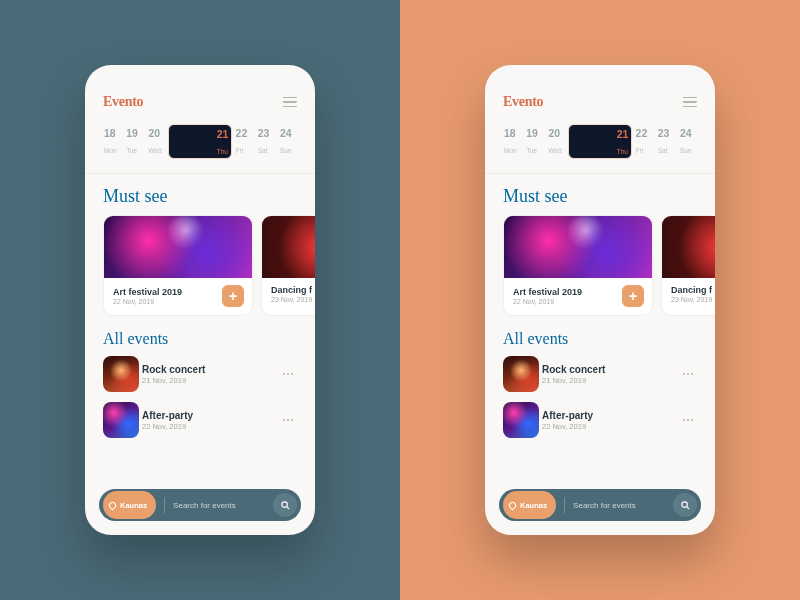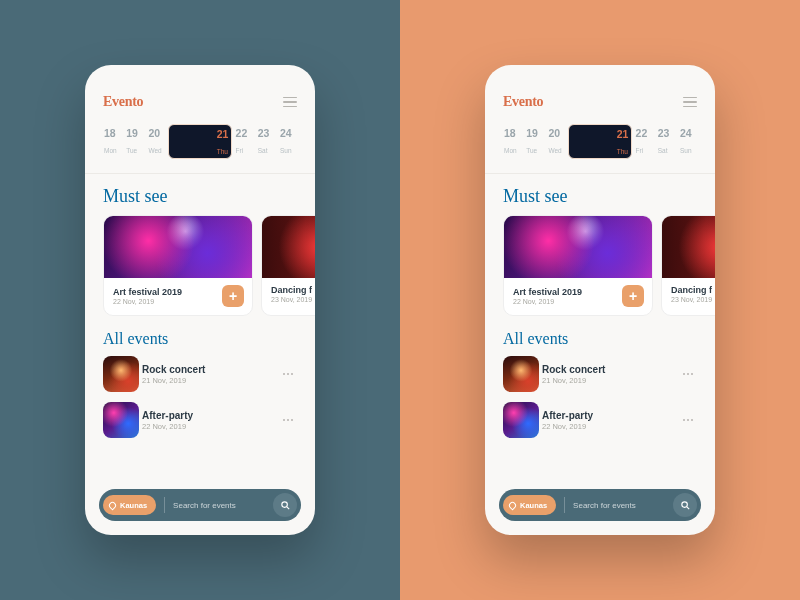--- a/index.html
+++ b/index.html
@@ -137,21 +137,21 @@
     background: #4a6a77;
     border-radius: 20px;
     height: 32px;
     display: flex; align-items: center;
     padding: 0 4px 0 4px;
     gap: 8px;
   }
   .chip {
     display: flex; align-items: center; gap: 4px;
     background: #e9a06a; color: #fff;
-    border-radius: 14px; height: 20px;
+    border-radius: 14px; height: 28px;
     padding: 0 9px 0 6px;
     font-size: 7.5px; font-weight: 600;
     cursor: pointer;
   }
   .chip .pin {
     width: 7px; height: 7px; border: 1.5px solid #fff; border-radius: 50% 50% 50% 0;
     transform: rotate(-45deg);
   }
   .search-divider { width: 1px; height: 16px; background: rgba(255,255,255,0.25); }
   .search-placeholder {

